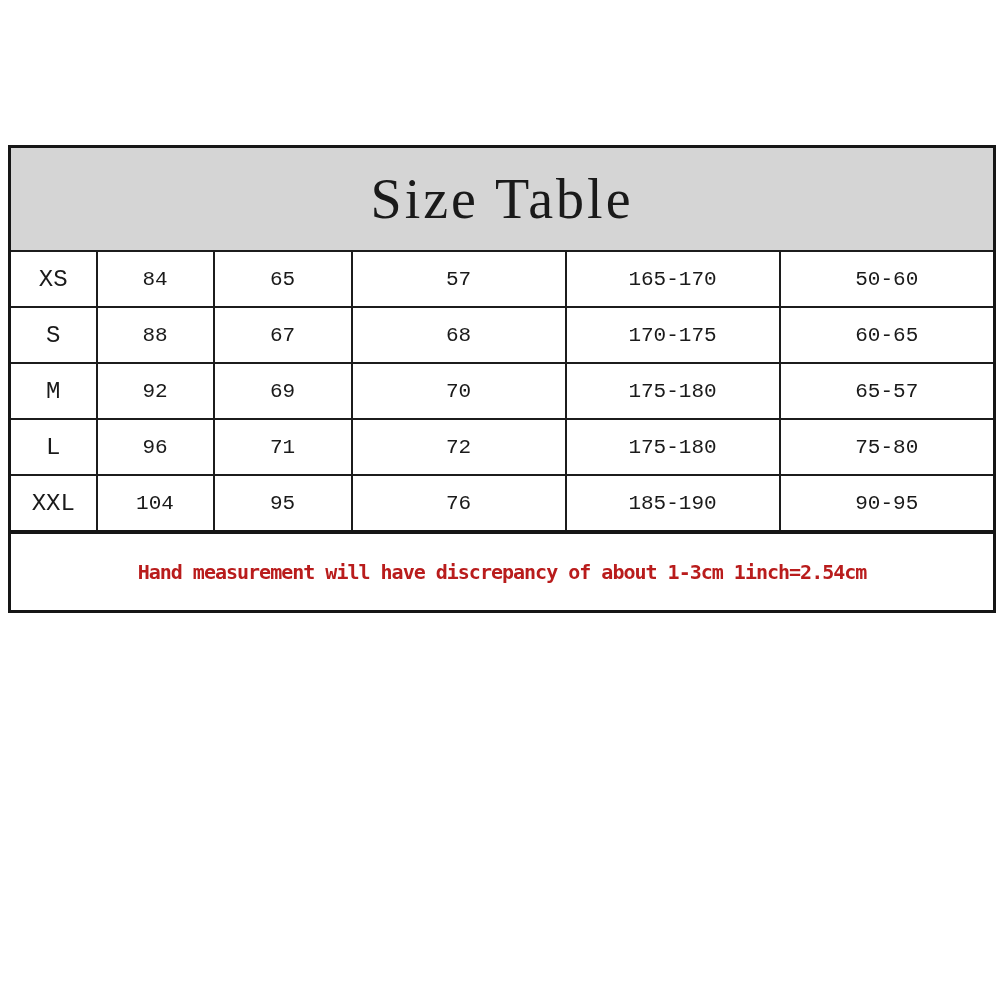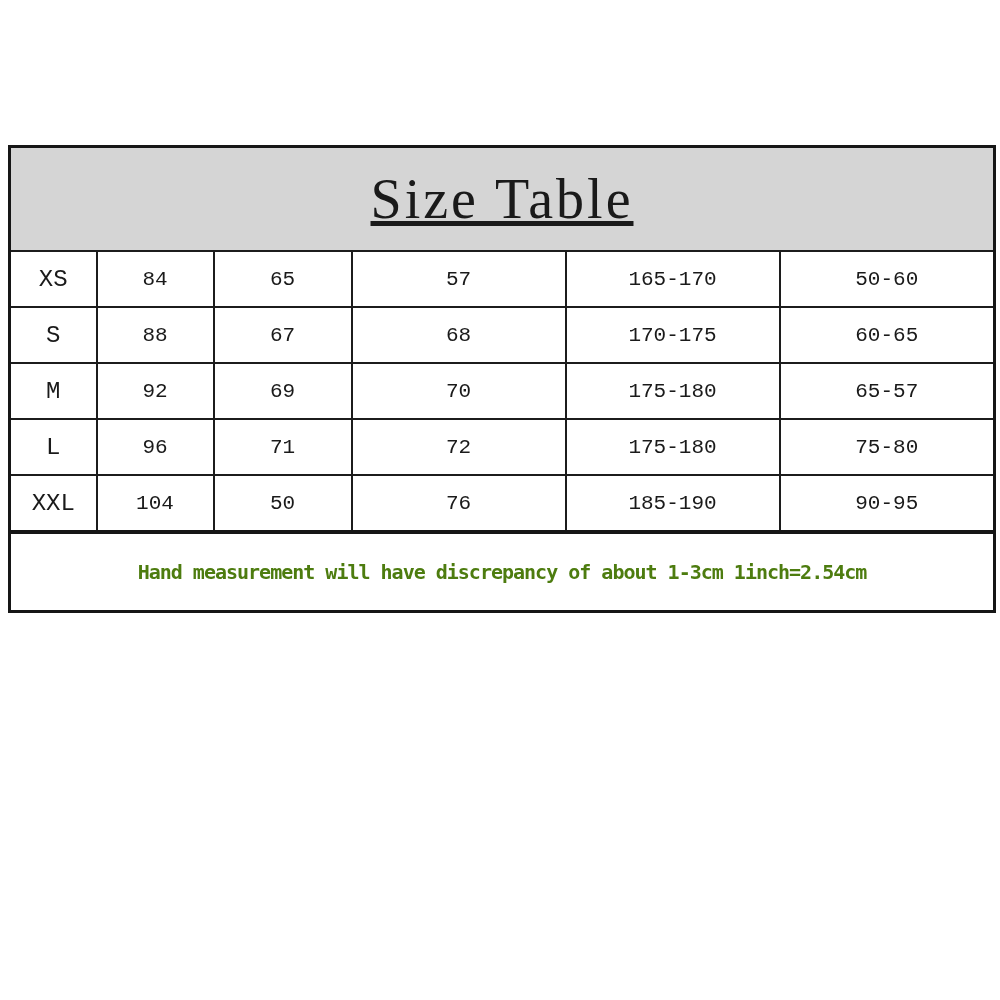--- a/index.html
+++ b/index.html
@@ -34,21 +34,20 @@
     overflow: hidden;
     white-space: nowrap;
   }
   tr.title-row th {
     height: 102px;
     background: #d5d5d5;
     font-family: "Liberation Serif", serif;
     font-size: 56px;
     font-weight: normal;
     letter-spacing: 3px;
-    text-decoration: underline;
   }
   tr.header-row th {
     height: 94px;
     background: #d5d5d5;
     font-size: 27px;
     font-weight: normal;
   }
   tr.data-row td {
     height: 54px;
     background: #ffffff;
@@ -58,21 +57,21 @@
   tr.data-row td.size-cell {
     font-size: 24px;
   }
   tr.note-row td {
     height: 76px;
     background: #ffffff;
     border-top: 4px solid #161616;
     font-family: "DejaVu Sans Mono", monospace;
     font-size: 20px;
     letter-spacing: -1px;
-    color: #4d7c0f;
+    color: #b91c1c;
     font-weight: bold;
   }
 </style>
 </head>
 <body>
 
 <div class="canvas">
   <table class="size-table">
     <colgroup>
       <col style="width:87px">
@@ -116,21 +115,21 @@
         <td class="size-cell">L</td>
         <td>96</td>
         <td>71</td>
         <td>72</td>
         <td>175-180</td>
         <td>75-80</td>
       </tr>
       <tr class="data-row">
         <td class="size-cell">XXL</td>
         <td>104</td>
-        <td>50</td>
+        <td>95</td>
         <td>76</td>
         <td>185-190</td>
         <td>90-95</td>
       </tr>
       <tr class="note-row">
         <td colspan="6">Hand measurement will have discrepancy of about 1-3cm 1inch=2.54cm</td>
       </tr>
     </tbody>
   </table>
 </div>

